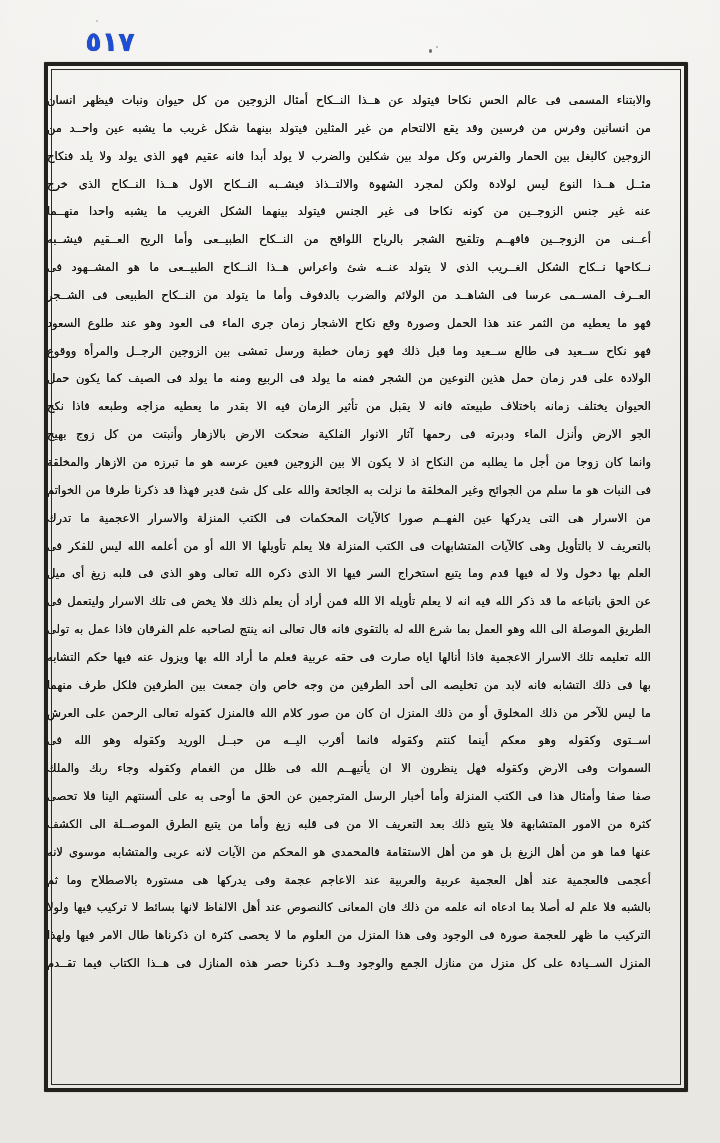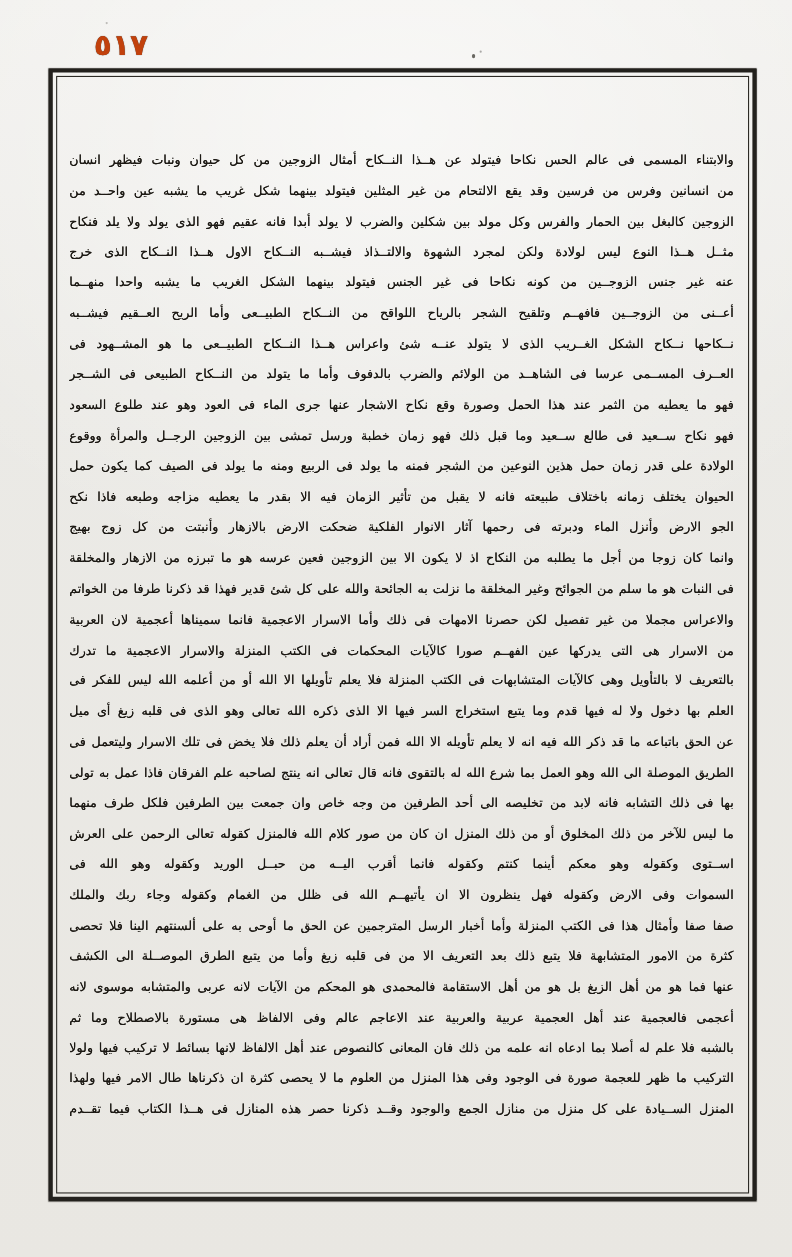--- a/index.html
+++ b/index.html
@@ -15,21 +15,21 @@
   .page { position: absolute; inset: 0; }
 
   
   .page-number {
     position: absolute;
     left: 70px; top: 26px;
     width: 80px;
     text-align: center;
     font-size: 27px;
     font-weight: bold;
-    color: #c2410c;
+    color: #1d4ed8;
     direction: rtl;
     letter-spacing: 2px;
     text-shadow: 0 0 0.7px rgba(20,18,14,0.85);
   }
 
   
   .frame-outer {
     position: absolute;
     left: 44px; top: 62px;
     width: 644px; height: 1030px;
@@ -40,25 +40,24 @@
   }
   .frame-inner {
     position: absolute;
     inset: 3px;
     border: 1.5px solid #2c2a25;
   }
 
   
   .text-block {
     position: absolute;
-    left: 63px; top: 87px;
+    left: 47px; top: 87px;
     width: 604px;
     direction: rtl;
     unicode-bidi: embed;
-    margin-top: 45px;
   }
   .line {
     height: 27.85px;
     line-height: 27.85px;
     font-size: 11.5px;
     color: #1b1813;
     text-align: justify;
     text-align-last: justify;
     -moz-text-align-last: justify;
     overflow: hidden;
@@ -94,39 +93,39 @@
 
   <div class="text-block">
       <div class="line">والابتناء المسمى فى عالم الحس نكاحا فيتولد عن هــذا النــكاح أمثال الزوجين من كل حيوان ونبات فيظهر انسان</div>
       <div class="line">من انسانين وفرس من فرسين وقد يقع الالتحام من غير المثلين فيتولد بينهما شكل غريب ما يشبه عين واحــد من</div>
       <div class="line">الزوجين كالبغل بين الحمار والفرس وكل مولد بين شكلين والضرب لا يولد أبدا فانه عقيم فهو الذى يولد ولا يلد فنكاح</div>
       <div class="line">مثــل هــذا النوع ليس لولادة ولكن لمجرد الشهوة والالتــذاذ فيشــبه النــكاح الاول هــذا النــكاح الذى خرج</div>
       <div class="line">عنه غير جنس الزوجــين من كونه نكاحا فى غير الجنس فيتولد بينهما الشكل الغريب ما يشبه واحدا منهــما</div>
       <div class="line">أعــنى من الزوجــين فافهــم وتلقيح الشجر بالرياح اللواقح من النــكاح الطبيــعى وأما الريح العــقيم فيشــبه</div>
       <div class="line">نــكاحها نــكاح الشكل الغــريب الذى لا يتولد عنــه شئ واعراس هــذا النــكاح الطبيــعى ما هو المشــهود فى</div>
       <div class="line">العــرف المســمى عرسا فى الشاهــد من الولائم والضرب بالدفوف وأما ما يتولد من النــكاح الطبيعى فى الشــجر</div>
-      <div class="line">فهو ما يعطيه من الثمر عند هذا الحمل وصورة وقع نكاح الاشجار عنها جرى الماء فى العود وهو عند طلوع السعود</div>
+      <div class="line">فهو ما يعطيه من الثمر عند هذا الحمل وصورة وقع نكاح الاشجار زمان جرى الماء فى العود وهو عند طلوع السعود</div>
       <div class="line">فهو نكاح ســعيد فى طالع ســعيد وما قبل ذلك فهو زمان خطبة ورسل تمشى بين الزوجين الرجــل والمرأة ووقوع</div>
       <div class="line">الولادة على قدر زمان حمل هذين النوعين من الشجر فمنه ما يولد فى الربيع ومنه ما يولد فى الصيف كما يكون حمل</div>
       <div class="line">الحيوان يختلف زمانه باختلاف طبيعته فانه لا يقبل من تأثير الزمان فيه الا بقدر ما يعطيه مزاجه وطبعه فاذا نكح</div>
       <div class="line">الجو الارض وأنزل الماء ودبرته فى رحمها آثار الانوار الفلكية ضحكت الارض بالازهار وأنبتت من كل زوج بهيج</div>
       <div class="line">وانما كان زوجا من أجل ما يطلبه من النكاح اذ لا يكون الا بين الزوجين فعين عرسه هو ما تبرزه من الازهار والمخلقة</div>
       <div class="line">فى النبات هو ما سلم من الجوائح وغير المخلقة ما نزلت به الجائحة والله على كل شئ قدير فهذا قد ذكرنا طرفا من الخواتم</div>
-      <div class="line">والاعراس مجملا من غير تفصيل لكن حصرنا الامهات فى ذلك وأما الاسرار الاعجمية فانما سميناها أعجمية لان العربية</div>
       <div class="line">من الاسرار هى التى يدركها عين الفهــم صورا كالآيات المحكمات فى الكتب المنزلة والاسرار الاعجمية ما تدرك</div>
       <div class="line">بالتعريف لا بالتأويل وهى كالآيات المتشابهات فى الكتب المنزلة فلا يعلم تأويلها الا الله أو من أعلمه الله ليس للفكر فى</div>
       <div class="line">العلم بها دخول ولا له فيها قدم وما يتبع استخراج السر فيها الا الذى ذكره الله تعالى وهو الذى فى قلبه زيغ أى ميل</div>
       <div class="line">عن الحق باتباعه ما قد ذكر الله فيه انه لا يعلم تأويله الا الله فمن أراد أن يعلم ذلك فلا يخض فى تلك الاسرار وليتعمل فى</div>
       <div class="line">الطريق الموصلة الى الله وهو العمل بما شرع الله له بالتقوى فانه قال تعالى انه ينتج لصاحبه علم الفرقان فاذا عمل به تولى</div>
+      <div class="line">الله تعليمه تلك الاسرار الاعجمية فاذا أنالها اياه صارت فى حقه عربية فعلم ما أراد الله بها ويزول عنه فيها حكم التشابه</div>
       <div class="line">بها فى ذلك التشابه فانه لابد من تخليصه الى أحد الطرفين من وجه خاص وان جمعت بين الطرفين فلكل طرف منهما</div>
       <div class="line">ما ليس للآخر من ذلك المخلوق أو من ذلك المنزل ان كان من صور كلام الله فالمنزل كقوله تعالى الرحمن على العرش</div>
       <div class="line">اســتوى وكقوله وهو معكم أينما كنتم وكقوله فانما أقرب اليــه من حبــل الوريد وكقوله وهو الله فى</div>
       <div class="line">السموات وفى الارض وكقوله فهل ينظرون الا ان يأتيهــم الله فى ظلل من الغمام وكقوله وجاء ربك والملك</div>
       <div class="line">صفا صفا وأمثال هذا فى الكتب المنزلة وأما أخبار الرسل المترجمين عن الحق ما أوحى به على ألسنتهم الينا فلا تحصى</div>
       <div class="line">كثرة من الامور المتشابهة فلا يتبع ذلك بعد التعريف الا من فى قلبه زيغ وأما من يتبع الطرق الموصــلة الى الكشف</div>
       <div class="line">عنها فما هو من أهل الزيغ بل هو من أهل الاستقامة فالمحمدى هو المحكم من الآيات لانه عربى والمتشابه موسوى لانه</div>
-      <div class="line">أعجمى فالعجمية عند أهل العجمية عربية والعربية عند الاعاجم عالم وفى الالفاظ هى مستورة بالاصطلاح وما ثم</div>
+      <div class="line">أعجمى فالعجمية عند أهل العجمية عربية والعربية عند الاعاجم عجمة وفى يدركها هى مستورة بالاصطلاح وما ثم</div>
       <div class="line">بالشبه فلا علم له أصلا بما ادعاه انه علمه من ذلك فان المعانى كالنصوص عند أهل الالفاظ لانها بسائط لا تركيب فيها ولولا</div>
       <div class="line">التركيب ما ظهر للعجمة صورة فى الوجود وفى هذا المنزل من العلوم ما لا يحصى كثرة ان ذكرناها طال الامر فيها ولهذا</div>
       <div class="line">المنزل الســيادة على كل منزل من منازل الجمع والوجود وقــد ذكرنا حصر هذه المنازل فى هــذا الكتاب فيما تقــدم</div>
     </div>
 
 </div>
 
 </body></html>

